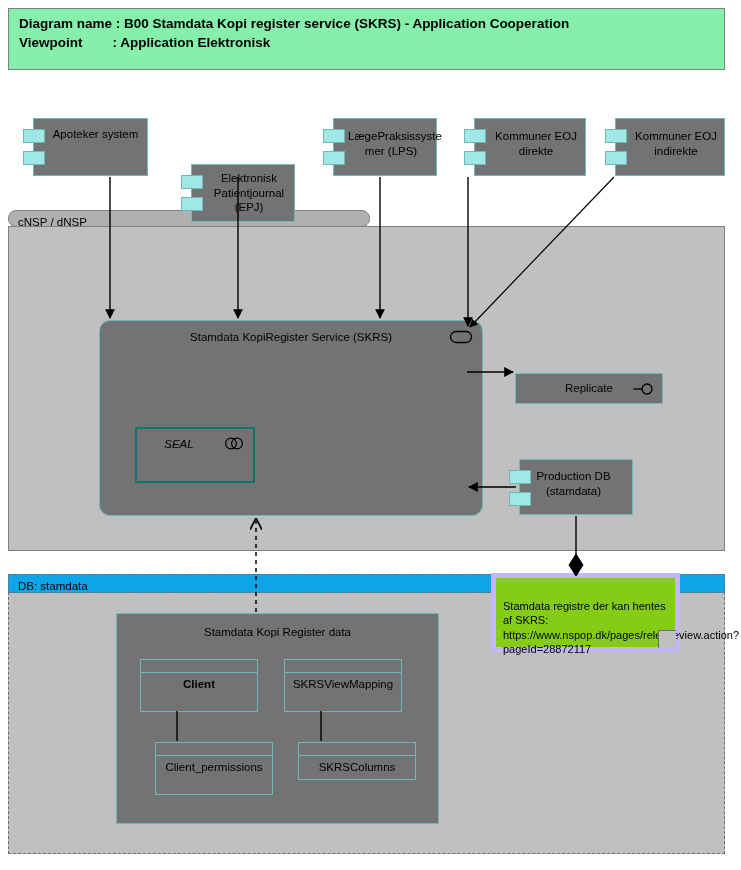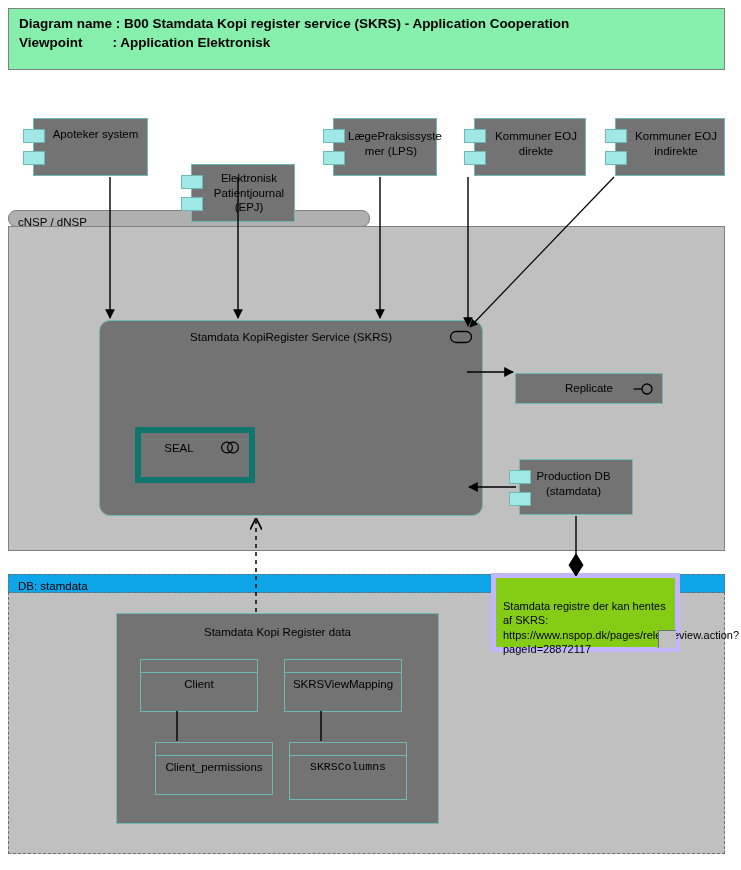--- a/index.html
+++ b/index.html
@@ -103,21 +103,22 @@
     position: absolute;
     left: 0; right: 0; top: 0;
     height: 13px;
     border-bottom: 1px solid #6fb8b5;
     box-sizing: border-box;
   }
 
   
   .plainbox {
     background: transparent;
-    border: 6px solid #0f766e;
+    border: 2px solid #0f766e;
+    font-style: italic;
   }
 
   
   .note {
     position: absolute;
     box-sizing: border-box;
     background: #84cc16;
     border: 5px solid #c4b5fd;
     font-size: 11px;
     line-height: 14.6px;
@@ -230,34 +231,34 @@
   <div class="note" style="left:491px; top:573px; width:189px; height:79px;">
     <span>Stamdata registre der kan hentes af SKRS: https://www.nspop.dk/pages/releaseview.action?pageId=28872117</span>
     <div class="note-fold"></div>
   </div>
 
   <div class="el" style="left:95px; top:613px; width:323px; height:211px;margin-left:21px;">
     <div class="el-label" style="top:11px; left:0; right:0;">Stamdata Kopi Register data</div>
 
     <div class="el dataobj" style="left:23px; top:45px; width:118px; height:53px;">
       <div class="band"></div>
-      <div class="el-label" style="top:17px; left:0; right:0;">Client</div>
+      <div class="el-label" style="top:17px; left:0; right:0;font-weight:bold;">Client</div>
     </div>
 
     <div class="el dataobj" style="left:167px; top:45px; width:118px; height:53px;">
       <div class="band"></div>
       <div class="el-label" style="top:17px; left:0; right:0;">SKRSViewMapping</div>
     </div>
 
     <div class="el dataobj" style="left:38px; top:128px; width:118px; height:53px;">
       <div class="band"></div>
       <div class="el-label" style="top:17px; left:0; right:0;">Client_permissions</div>
     </div>
 
-    <div class="el dataobj" style="left:172px; top:128px; width:118px; height:58px;font-family:Liberation Mono, monospace;">
+    <div class="el dataobj" style="left:181px; top:128px; width:118px; height:38px;">
       <div class="band"></div>
       <div class="el-label" style="top:17px; left:0; right:0;">SKRSColumns</div>
     </div>
   </div>
 
   <svg id="wires">
     <defs>
       <marker id="arrow-solid" viewBox="0 0 10 10" refX="9" refY="5" markerWidth="7" markerHeight="7" orient="auto-start-reverse">
         <path d="M 0 0 L 10 5 L 0 10 z" fill="#000000"></path>
       </marker>

